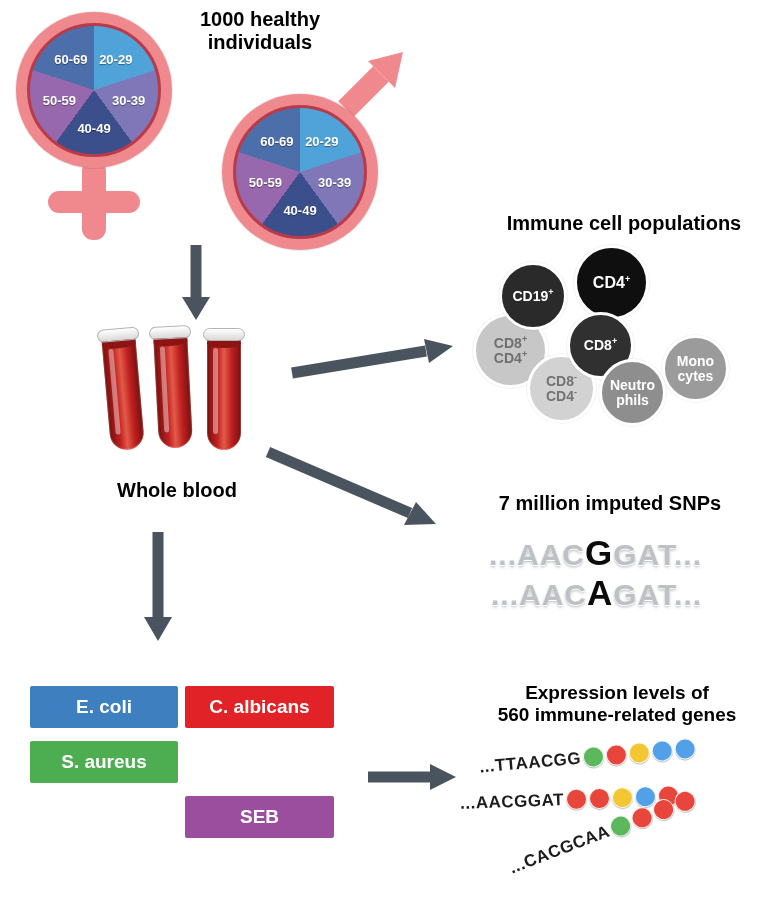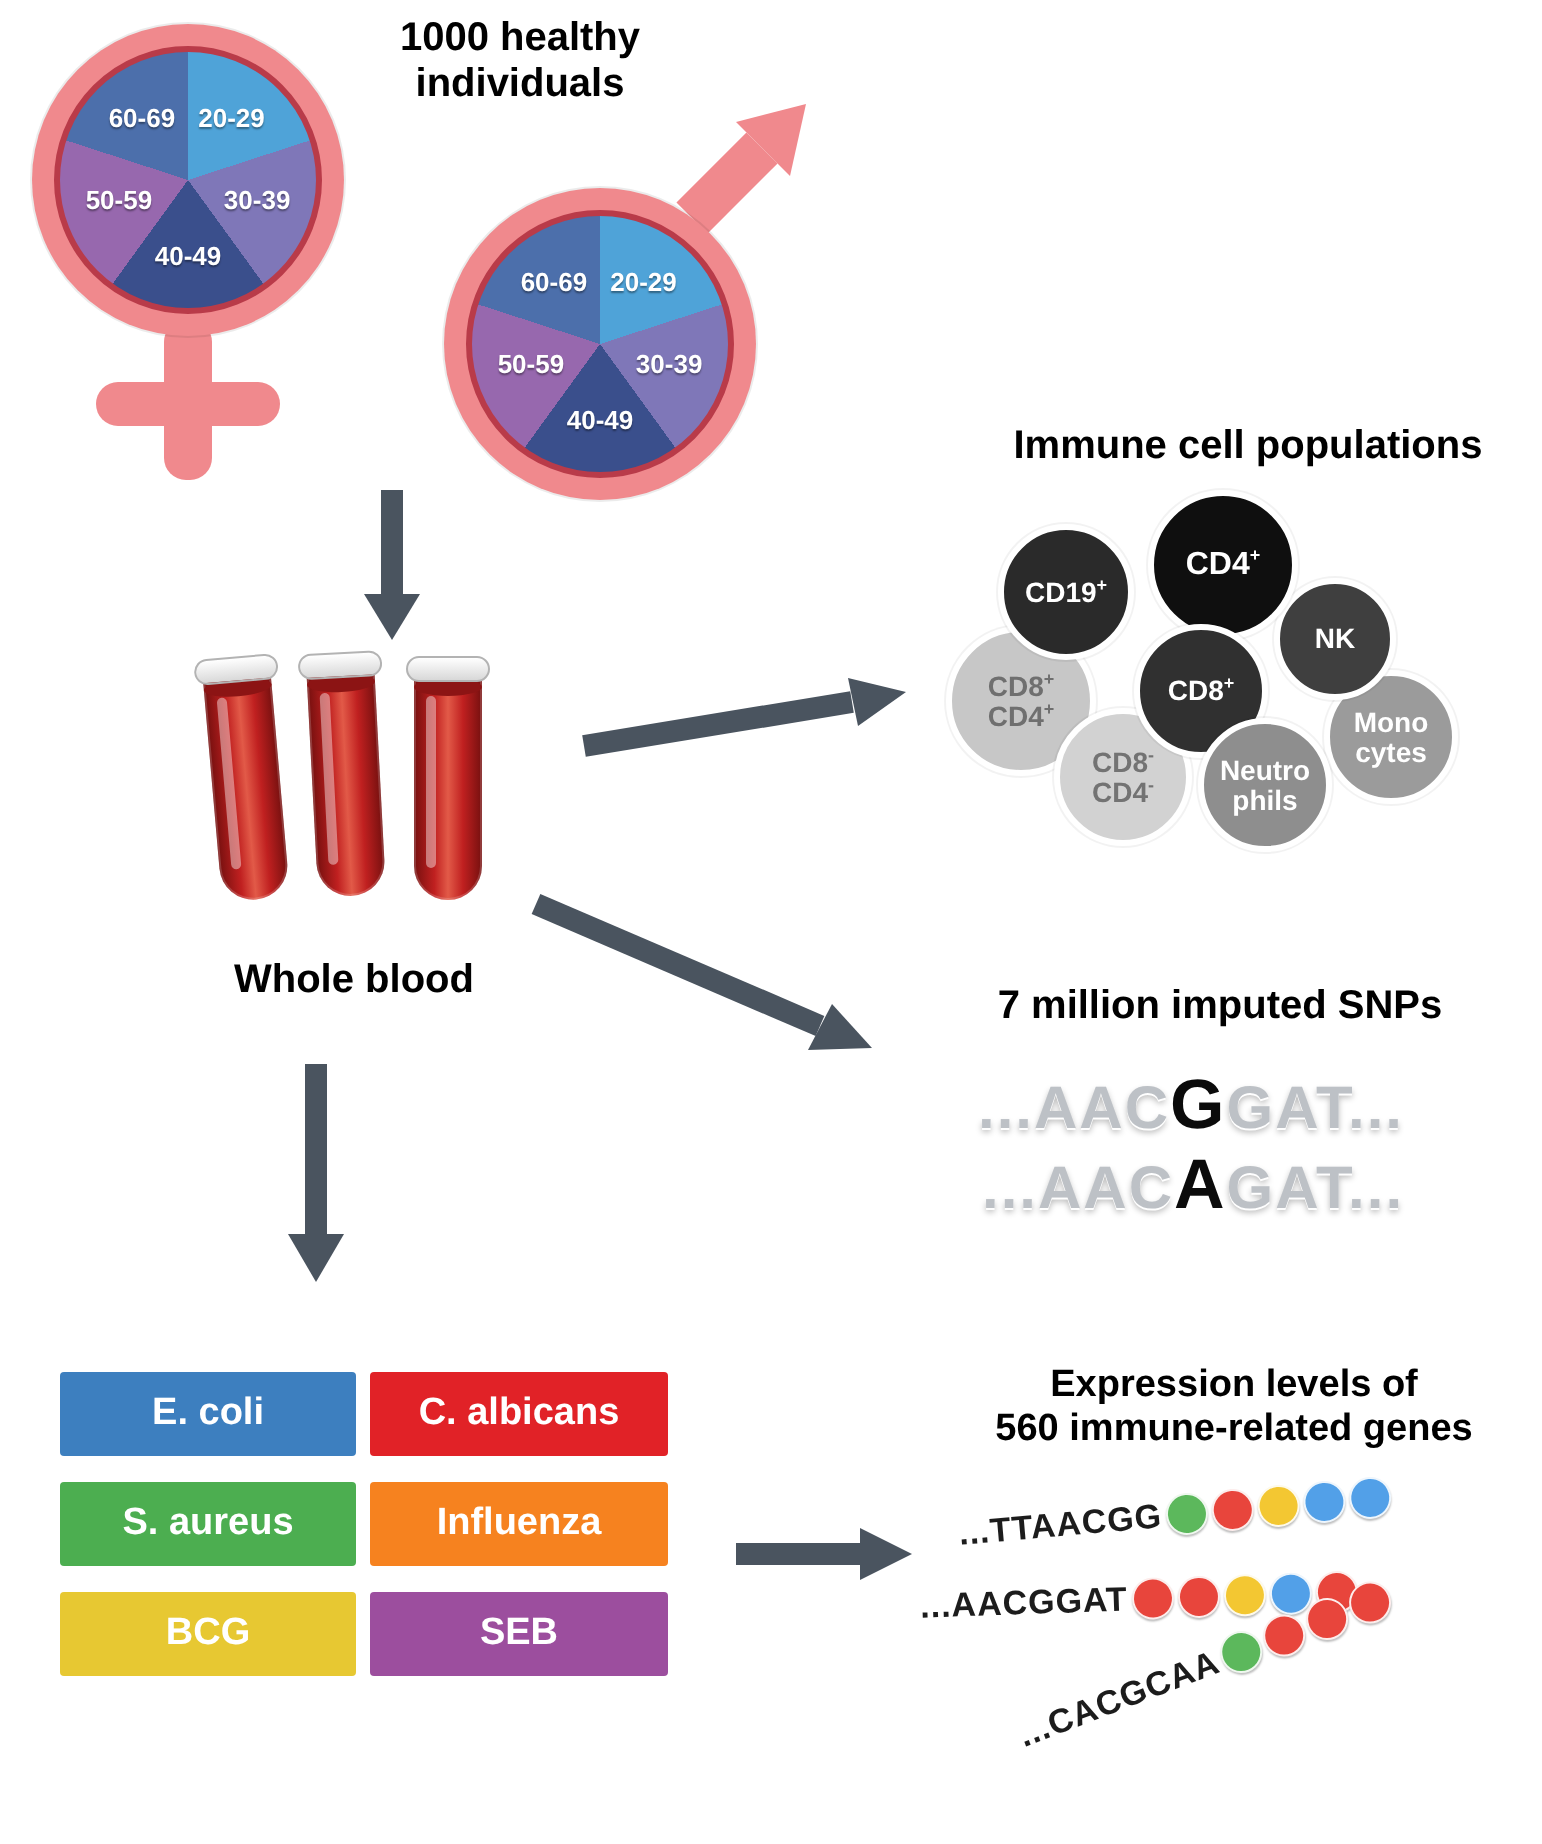--- a/index.html
+++ b/index.html
@@ -127,23 +127,20 @@
   <div class="title" style="left:92px;top:479px;width:170px;font-size:20px">Whole blood</div>
 
   <div class="title" style="left:469px;top:212px;width:310px;font-size:20px">Immune cell populations</div>
 
   <div class="cell" style="left: 499px; top: 262px; width: 68px; height: 68px; z-index: 2; background-color: rgb(42, 42, 42); color: rgb(255, 255, 255);">
     <div><span>CD19</span><sup>+</sup></div>
   </div>
   <div class="cell" style="left: 574px; top: 245px; width: 75px; height: 75px; z-index: 3; font-size: 16px; background-color: rgb(15, 15, 15); color: rgb(255, 255, 255);">
     <div><span>CD4</span><sup>+</sup></div>
   </div>
-  <div class="cell" style="left: 637px; top: 289px; width: 61px; height: 61px; z-index: 2; background-color: rgb(63, 63, 63); color: rgb(255, 255, 255);">
-    <div><span>NK</span></div>
-  </div>
   <div class="cell" style="left: 567px; top: 312px; width: 67px; height: 67px; z-index: 4; background-color: rgb(48, 48, 48); color: rgb(255, 255, 255);">
     <div><span>CD8</span><sup>+</sup></div>
   </div>
   <div class="cell" style="left: 473px; top: 313px; width: 75px; height: 75px; z-index: 1; background-color: rgb(199, 199, 199); color: rgb(111, 111, 111);">
     <div><span>CD8</span><sup>+</sup><br>
          <span>CD4</span><sup>+</sup></div>
   </div>
   <div class="cell" style="left: 527px; top: 354px; width: 69px; height: 69px; z-index: 3; background-color: rgb(210, 210, 210); color: rgb(115, 115, 115);">
     <div><span>CD8</span><sup>-</sup><br>
          <span>CD4</span><sup>-</sup></div>
@@ -161,22 +158,20 @@
   <div class="snp-line" style="left:489px;top:533px">
     <span>...AAC</span><span class="variant">G</span><span>GAT...</span>
   </div>
   <div class="snp-line" style="left:491px;top:573px">
     <span>...AAC</span><span class="variant">A</span><span>GAT...</span>
   </div>
 
   <div class="pill" style="left: 30px; top: 686px; width: 148px; background-color: rgb(61, 127, 191);">E. coli</div>
   <div class="pill" style="left: 185px; top: 686px; width: 149px; background-color: rgb(225, 34, 39);">C. albicans</div>
   <div class="pill" style="left: 30px; top: 741px; width: 148px; background-color: rgb(76, 174, 80);">S. aureus</div>
-  <div class="pill" style="left: 185px; top: 741px; width: 149px; background-color: rgb(246, 130, 31);">Influenza</div>
-  <div class="pill" style="left: 30px; top: 796px; width: 148px; background-color: rgb(231, 200, 50);">BCG</div>
   <div class="pill" style="left: 185px; top: 796px; width: 149px; background-color: rgb(156, 78, 158);">SEB</div>
 
   <div class="title" style="left:462px;top:682px;width:310px;font-size:19px;line-height:22px">
     <div>Expression levels of</div>
     <div>560 immune-related genes</div>
   </div>
 
   <div class="geneseq" style="left:479px;top:747px;transform:rotate(-5deg)">
     <span>...TTAACGG</span>
     <span class="bead" style="background-color: rgb(92, 184, 92);"></span>

